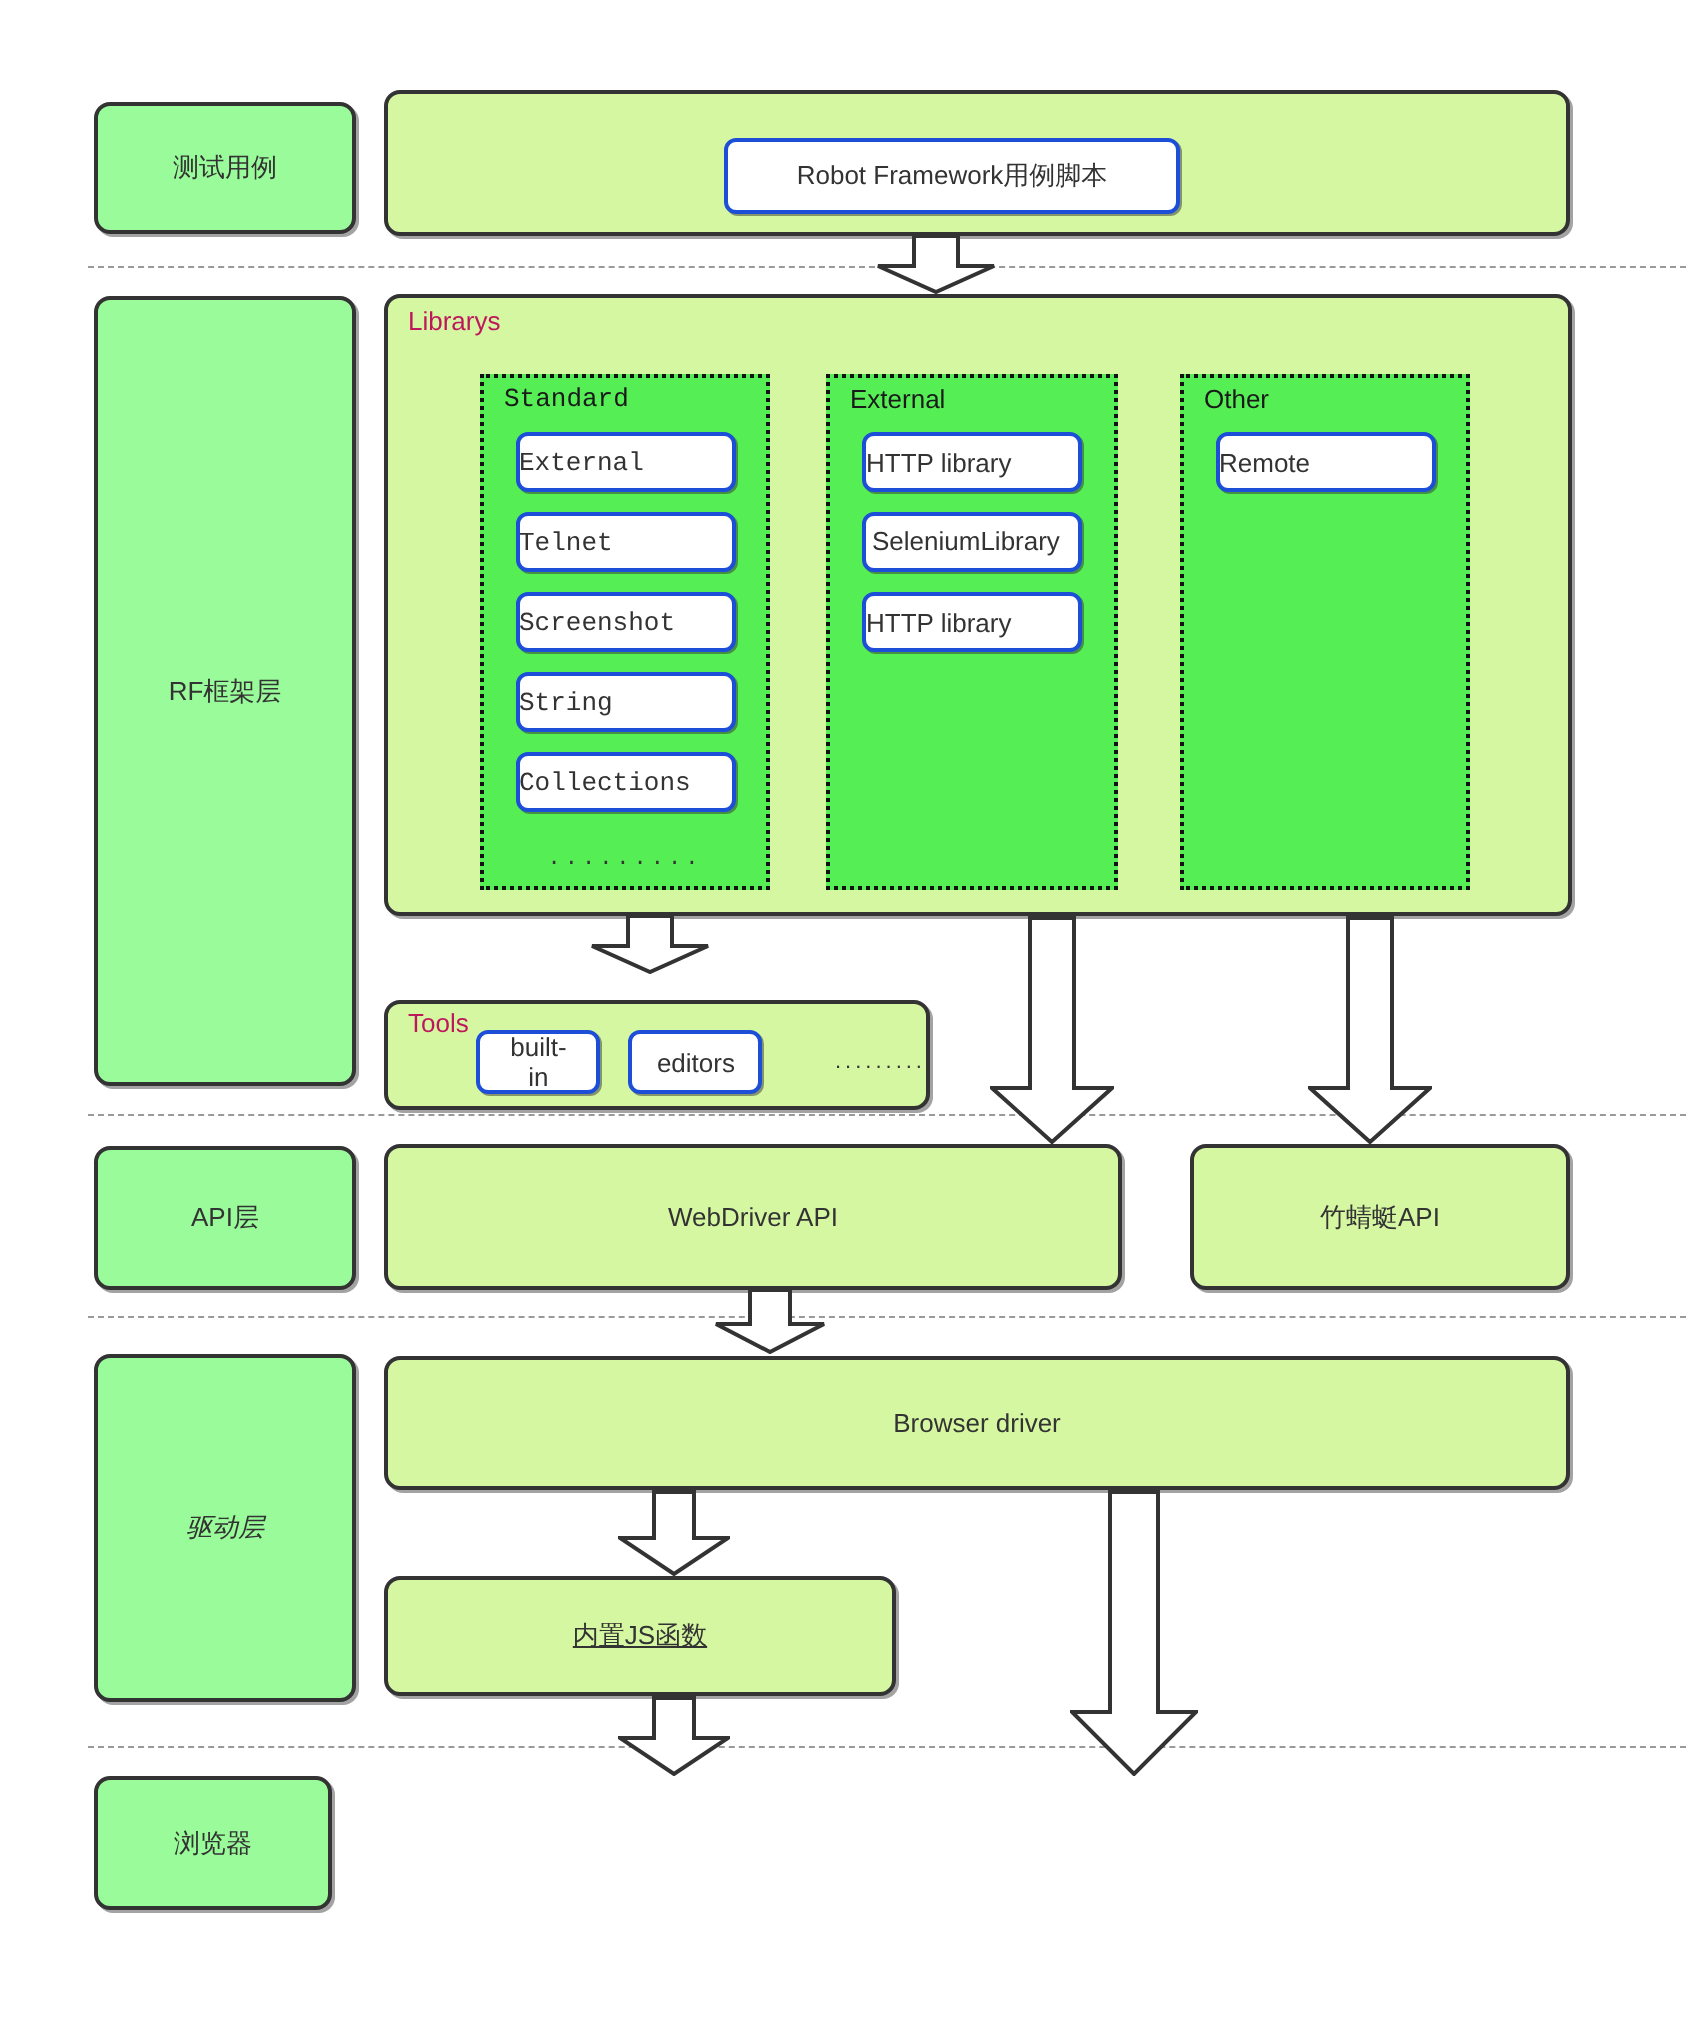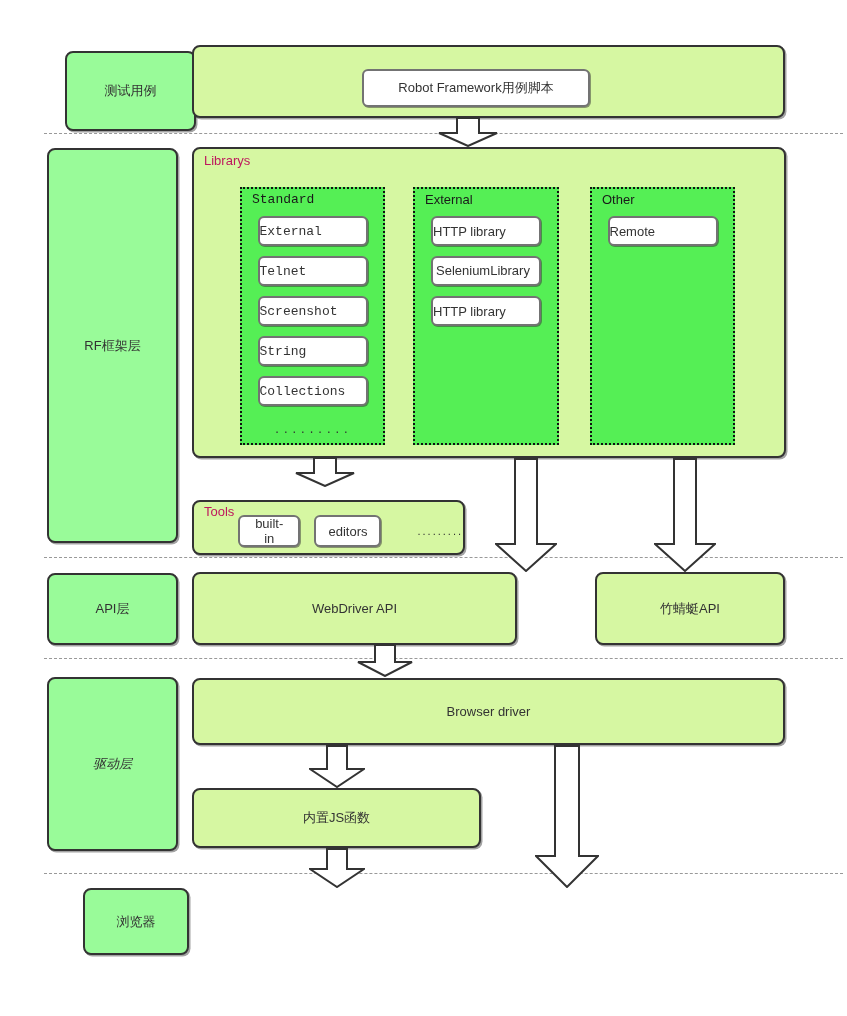--- a/index.html
+++ b/index.html
@@ -10,21 +10,21 @@
        display:flex;align-items:center;justify-content:center;text-align:center;
        box-shadow:1.5px 1.5px 0 rgba(51,51,51,.45);}
   .labelbox{background:#99fb99;font-size:13px;}
   .panel{background:#d6f7a2;}
   .panel-label{position:absolute;top:4px;left:10px;font-size:13px;color:#be185d;}
   .group{position:absolute;box-sizing:border-box;border:2px dotted #111;background:#55ef55;
          border-radius:0;}
   .group-title{position:absolute;top:3px;left:10px;font-size:13px;color:#1a1a1a;}
   .items{position:absolute;top:27px;left:0;right:0;display:flex;flex-direction:column;
          align-items:center;gap:10px;}
-  .item{box-sizing:border-box;border:2px solid #737373;border-radius:6px;background:#fff;
+  .item{box-sizing:border-box;border:2px solid #1d4ed8;border-radius:6px;background:#fff;
         min-height:30px;display:flex;align-items:center;
         font-size:13px;text-align:center;box-shadow:1px 1px 0 rgba(51,51,51,.5);}
   .w110{width:110px;}
   .wrapword{word-break:break-all;line-height:1.1;padding:2px 3px;}
   .dots{font-size:11px;letter-spacing:2px;color:#333;margin-top:8px;}
   .arrow{position:absolute;}
   .centered-text{font-size:13px;}
   .browser-items{position:absolute;inset:0;display:flex;align-items:center;
                  justify-content:space-around;padding:0 26px;}
   .browser-item{width:76px;height:33px;}
@@ -34,33 +34,33 @@
 </head>
 <body>
 
 <div class="stage">
 
   <div class="dash" style="top:133px;"></div>
   <div class="dash" style="top:557px;"></div>
   <div class="dash" style="top:658px;"></div>
   <div class="dash" style="top:873px;"></div>
 
-  <div class="box labelbox" style="left:47px;top:51px;width:131px;height:80px;margin-left:18px;">
+  <div class="box labelbox" style="left:47px;top:51px;width:131px;height:66px;">
     <span>测试用例</span>
   </div>
   <div class="box labelbox" style="left:47px;top:148px;width:131px;height:395px;">
     <span>RF框架层</span>
   </div>
   <div class="box labelbox" style="left:47px;top:573px;width:131px;height:72px;">
     <span>API层</span>
   </div>
   <div class="box labelbox" style="left:47px;top:677px;width:131px;height:174px;font-style:italic;">
     <span>驱动层</span>
   </div>
-  <div class="box labelbox" style="left:47px;top:888px;width:106px;height:67px;margin-left:36px;">
+  <div class="box labelbox" style="left:47px;top:888px;width:119px;height:67px;">
     <span>浏览器</span>
   </div>
 
   <div class="box panel" style="left:192px;top:45px;width:593px;height:73px;">
     <div class="box item" style="left:168px;top:22px;width:228px;height:38px;">
       <span>Robot Framework用例脚本</span>
     </div>
   </div>
 
   <div class="box panel" style="left:192px;top:147px;width:594px;height:311px;">
@@ -119,31 +119,31 @@
       <div class="item tool-item">
           <span>built-in</span>
         </div>
       <div class="item tool-item">
           <span>editors</span>
         </div>
       <div class="dots" style="margin:0 0 0 22px;">.........</div>
     </div>
   </div>
 
-  <div class="box panel centered-text" style="left:192px;top:572px;width:325px;height:73px;">
+  <div class="box panel centered-text" style="left:192px;top:572px;width:369px;height:73px;">
     <span>WebDriver API</span>
   </div>
   <div class="box panel centered-text" style="left:595px;top:572px;width:190px;height:73px;">
     <span>竹蜻蜓API</span>
   </div>
 
   <div class="box panel centered-text" style="left:192px;top:678px;width:593px;height:67px;">
     <span>Browser driver</span>
   </div>
-  <div class="box panel centered-text" style="left:192px;top:788px;width:289px;height:60px;">
+  <div class="box panel centered-text" style="left:192px;top:788px;width:256px;height:60px;text-decoration:underline;">
     <span>内置JS函数</span>
   </div>
 
 
   <svg class="arrow" style="left:438px;top:117px;" width="60" height="30" viewBox="0 0 60 30">
     <polygon points="19,1 41,1 41,16 59,16 30,29 1,16 19,16" fill="#fff" stroke="#333" stroke-width="2"></polygon>
   </svg>
   <svg class="arrow" style="left:295px;top:457px;" width="60" height="30" viewBox="0 0 60 30">
     <polygon points="19,1 41,1 41,16 59,16 30,29 1,16 19,16" fill="#fff" stroke="#333" stroke-width="2"></polygon>
   </svg>

